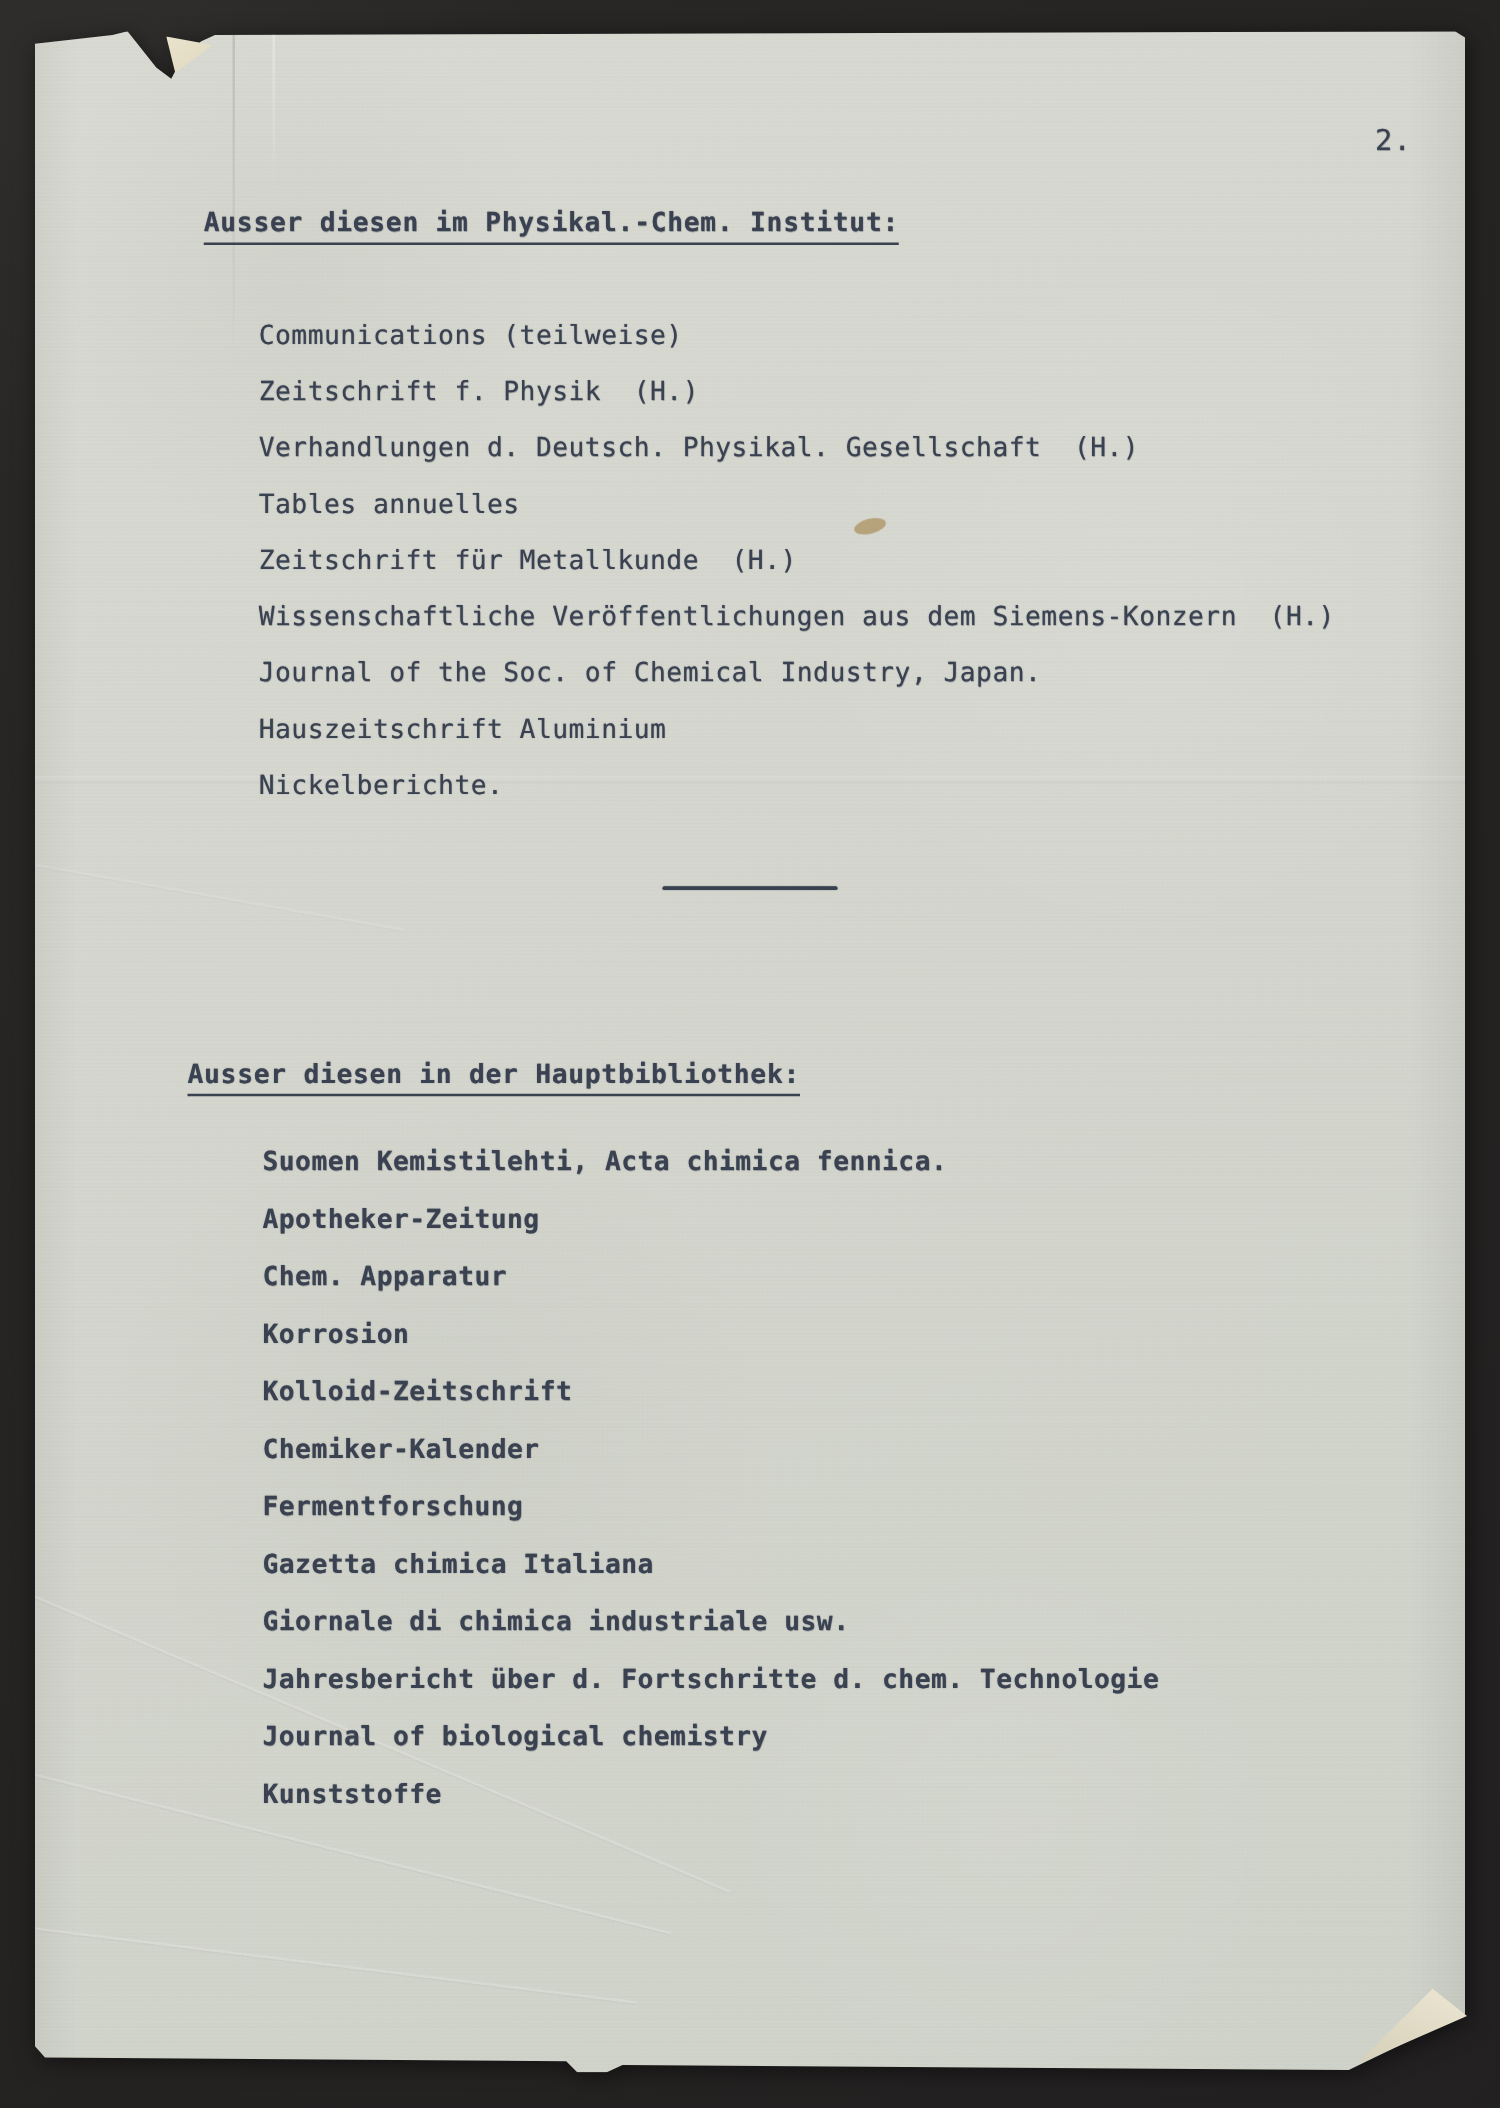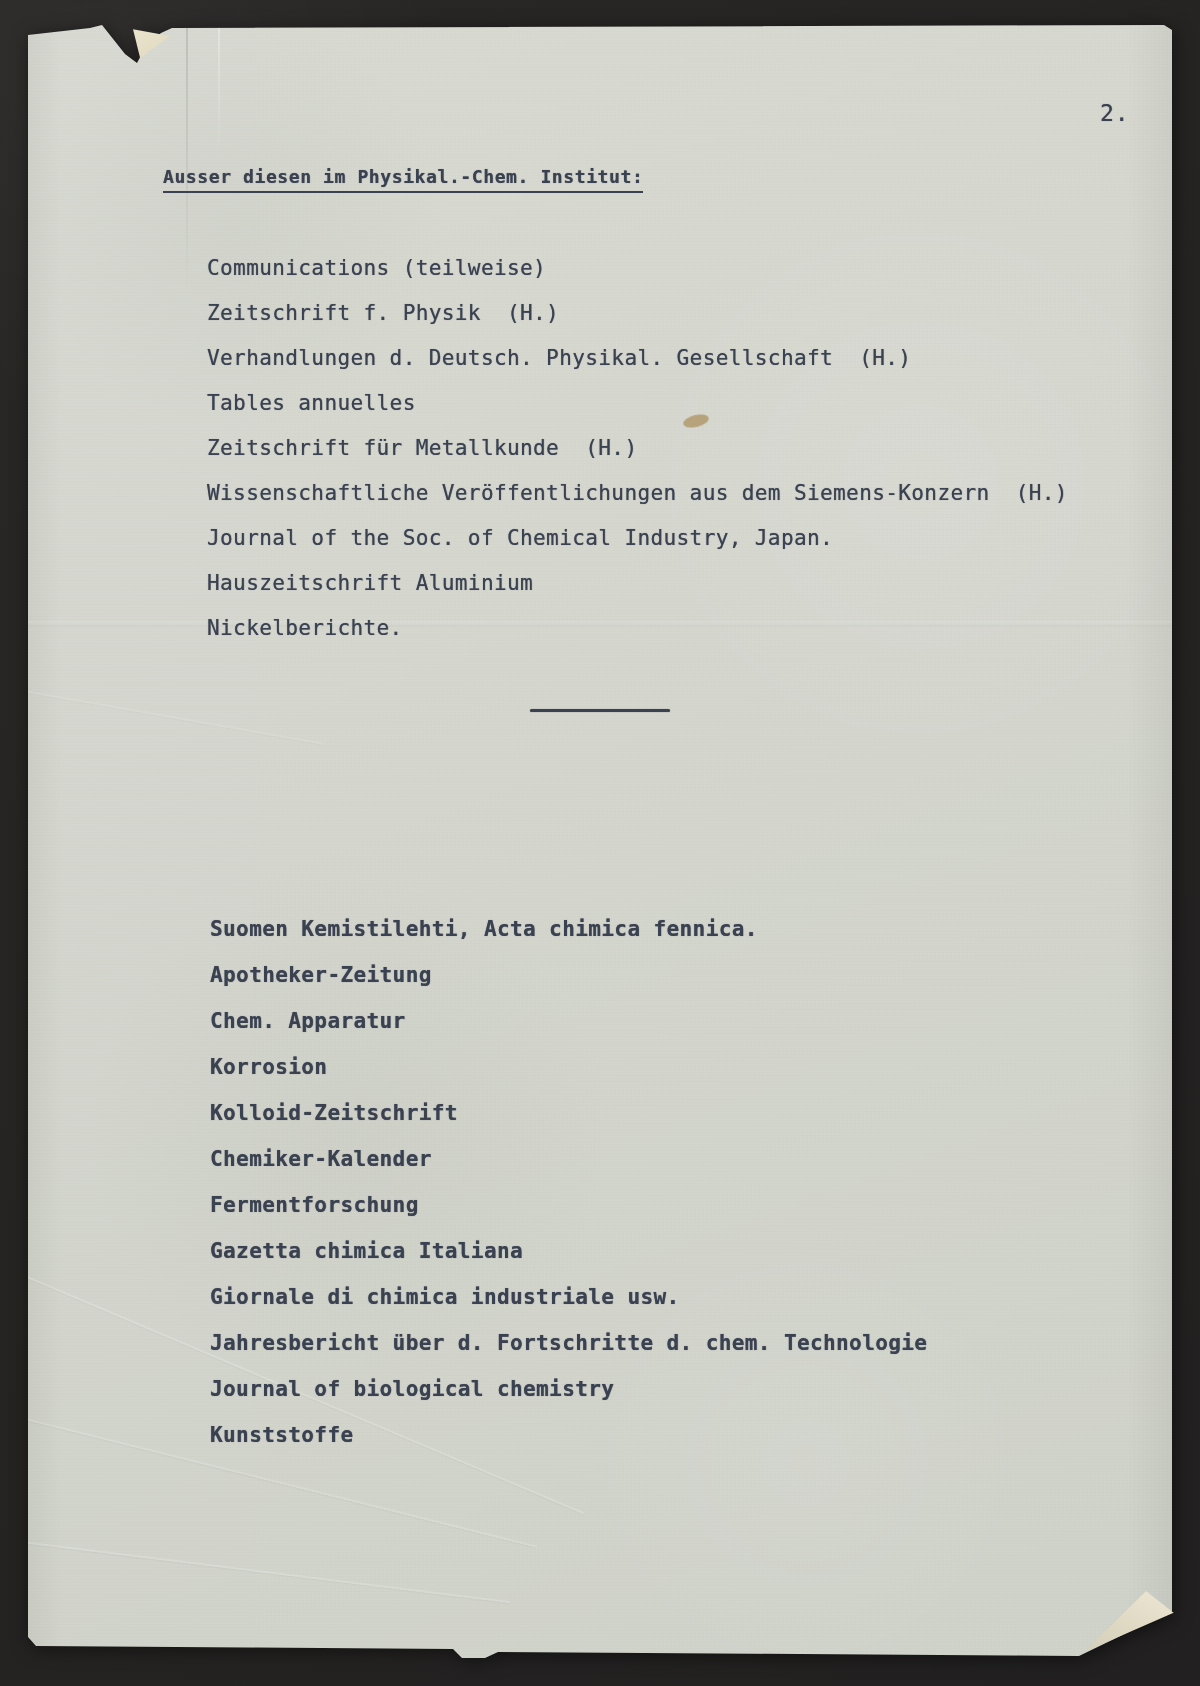--- a/index.html
+++ b/index.html
@@ -43,21 +43,21 @@
     color:#3a4150;
     text-shadow:0 0 1px rgba(58,65,80,0.55), 0.4px 0.4px 0.4px rgba(58,65,80,0.3);
     filter:blur(0.22px);
     white-space:pre;
   }
   .page-number{
     position:absolute;left:1072px;top:75px;
     font-size:23px;letter-spacing:1px;
   }
   .heading{
-    position:absolute;font-size:18px;font-weight:bold;letter-spacing:0.6px;
+    position:absolute;font-size:21px;font-weight:bold;letter-spacing:0.6px;
     border-bottom:2px solid #3a4150;padding-bottom:4px;
   }
   .heading-1{left:135px;top:141px;}
   .heading-2{left:122px;top:822px;}
   .list{position:absolute;font-size:21px;letter-spacing:0.4px;margin-left:44px;}
   .list-1{left:135px;top:220px;}
   .list-2{left:138px;top:881px;}
   .list-1 .doc-line{height:45px;display:flex;align-items:center;}
   .list-2 .doc-line{height:46px;display:flex;align-items:center;font-weight:bold;}
   .divider{
@@ -118,19 +118,20 @@
       <div class="crease crease-d crease-d4"></div>
       <div class="stain"></div>
 
       <div class="page-number typed">2.</div>
 
       <div class="heading heading-1 typed">Ausser diesen im Physikal.-Chem. Institut:</div>
       <div class="list list-1 typed"><div class="doc-line">Communications (teilweise)</div><div class="doc-line">Zeitschrift f. Physik  (H.)</div><div class="doc-line">Verhandlungen d. Deutsch. Physikal. Gesellschaft  (H.)</div><div class="doc-line">Tables annuelles</div><div class="doc-line">Zeitschrift für Metallkunde  (H.)</div><div class="doc-line">Wissenschaftliche Veröffentlichungen aus dem Siemens-Konzern  (H.)</div><div class="doc-line">Journal of the Soc. of Chemical Industry, Japan.</div><div class="doc-line">Hauszeitschrift Aluminium</div><div class="doc-line">Nickelberichte.</div></div>
 
       <div class="divider"></div>
 
+      <div class="heading heading-2 typed">Ausser diesen in der Hauptbibliothek:</div>
       <div class="list list-2 typed"><div class="doc-line">Suomen Kemistilehti, Acta chimica fennica.</div><div class="doc-line">Apotheker-Zeitung</div><div class="doc-line">Chem. Apparatur</div><div class="doc-line">Korrosion</div><div class="doc-line">Kolloid-Zeitschrift</div><div class="doc-line">Chemiker-Kalender</div><div class="doc-line">Fermentforschung</div><div class="doc-line">Gazetta chimica Italiana</div><div class="doc-line">Giornale di chimica industriale usw.</div><div class="doc-line">Jahresbericht über d. Fortschritte d. chem. Technologie</div><div class="doc-line">Journal of biological chemistry</div><div class="doc-line">Kunststoffe</div></div>
     </div>
 
     <div class="flap flap-tl"></div>
     <div class="flap flap-br"></div>
   </div>
 </div>
 
 </body></html>

